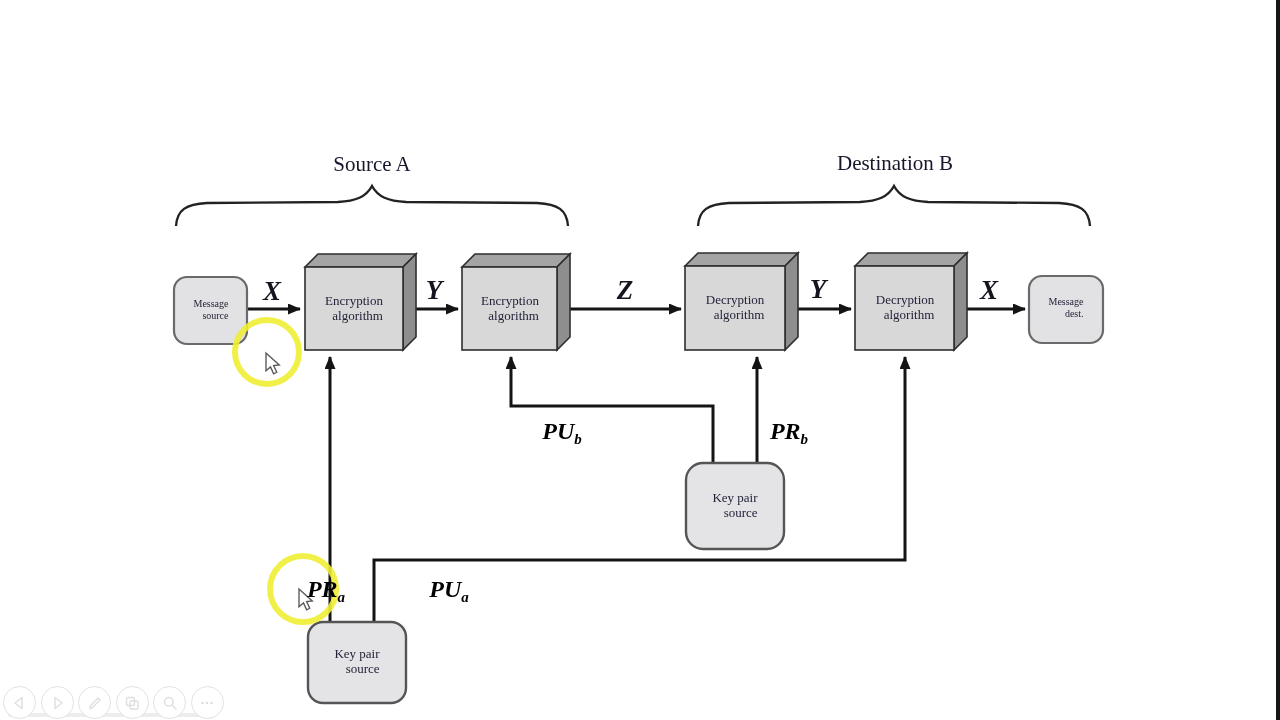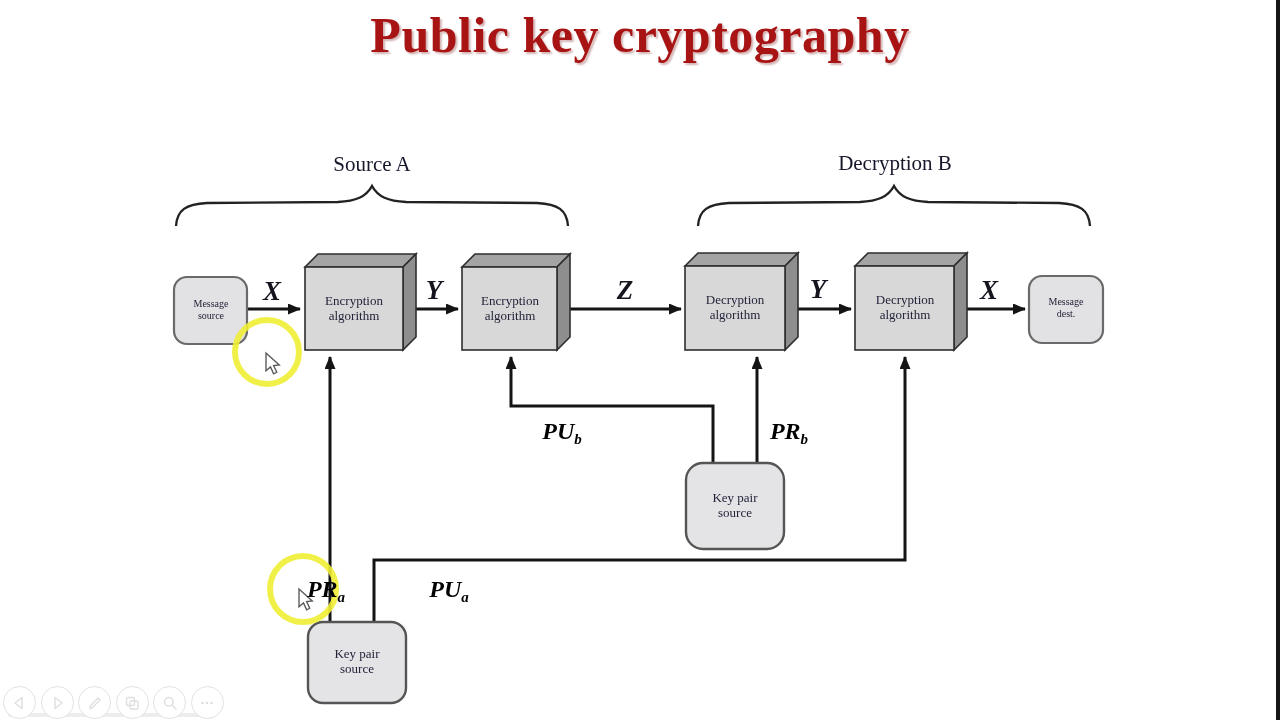--- a/index.html
+++ b/index.html
@@ -3,42 +3,41 @@
 <meta charset="utf-8">
 <style>
   html,body { margin:0; padding:0; background:#ffffff; }
   body { width:1280px; height:720px; overflow:hidden; position:relative;
          font-family:"Liberation Serif", serif; }
   .stage { position:absolute; left:0; top:0; width:1280px; height:720px; }
   svg.layer { position:absolute; left:0; top:0; }
   .title { position:absolute; top:6px; left:0; width:1280px; text-align:center;
            font-weight:bold; font-size:50px; color:#a81414;
            text-shadow:2px 2px 2px rgba(110,0,0,0.30); letter-spacing:0.5px; }
-  .lbl { position:absolute; transform:translate(-50%,-50%); text-align:center;
+  .lbl { position:absolute; transform:translate(-50%,-50%); text-align:right;
          white-space:nowrap; color:#23233a; }
   .group-label { font-size:21px; color:#17172c; }
   .node-label { font-size:13px; line-height:1.16; }
   .node-label.small { font-size:10px; }
   .edge-label { font-style:italic; font-weight:600; font-size:27px; color:#15151f; }
   .key-label { font-style:italic; font-weight:600; font-size:24px; color:#000000; }
   .key-label sub { font-size:15px; line-height:0; }
   .toolbar { position:absolute; left:3px; top:686px; display:flex; gap:4.5px; }
   .tool-btn { width:31px; height:31px; border-radius:50%;
               border:1.6px solid #e2e2e2; background:#ffffff;
               display:flex; align-items:center; justify-content:center; }
   .toolbar-shadow { position:absolute; left:8px; top:713px; width:205px; height:4px;
                     background:#ededed; border-radius:2px; }
   .edge-strip { position:absolute; right:0; top:0; width:4px; height:720px; background:#161616; }
 </style>
 </head>
 <body>
 
 <div class="stage">
 
-  <div class="title">Public key cryptography</div>
 
   <svg class="layer" width="1280" height="720" viewBox="0 0 1280 720">
     <defs>
       <marker id="ah" markerUnits="userSpaceOnUse" markerWidth="15" markerHeight="12" refX="12" refY="5.5" orient="auto">
         <path d="M0,0 L13,5.5 L0,11 Z" fill="#141414"></path>
       </marker>
     </defs>
 
     <g stroke="#141414" stroke-width="3" fill="none">
       <line x1="246" y1="309" x2="300" y2="309" marker-end="url(#ah)"></line>
@@ -92,21 +91,21 @@
       <g transform="translate(266,353) scale(1.25)">
         <path d="M0,0 L0,14.2 L3.6,11.1 L6.1,16.6 L8.6,15.4 L6.1,10 L10.6,9.6 Z" fill="#ffffff" stroke="#5a5a5a" stroke-width="1.1"></path>
       </g>
       <g transform="translate(299,589) scale(1.25)">
         <path d="M0,0 L0,14.2 L3.6,11.1 L6.1,16.6 L8.6,15.4 L6.1,10 L10.6,9.6 Z" fill="#ffffff" stroke="#5a5a5a" stroke-width="1.1"></path>
       </g>
     </g>
   </svg>
 
   <div class="lbl group-label" style="left:372px; top:164px;">Source A</div>
-  <div class="lbl group-label" style="left:895px; top:163px;">Decryption B</div>
+  <div class="lbl group-label" style="left:895px; top:163px;">Destination B</div>
 
   <div class="lbl node-label small" style="left:211px; top:310px;">
     <div>Message</div>
     <div>source</div>
   </div>
   <div class="lbl node-label" style="left:354px; top:308px;">
     <div>Encryption</div>
     <div>algorithm</div>
   </div>
   <div class="lbl node-label" style="left:510px; top:308px;">

